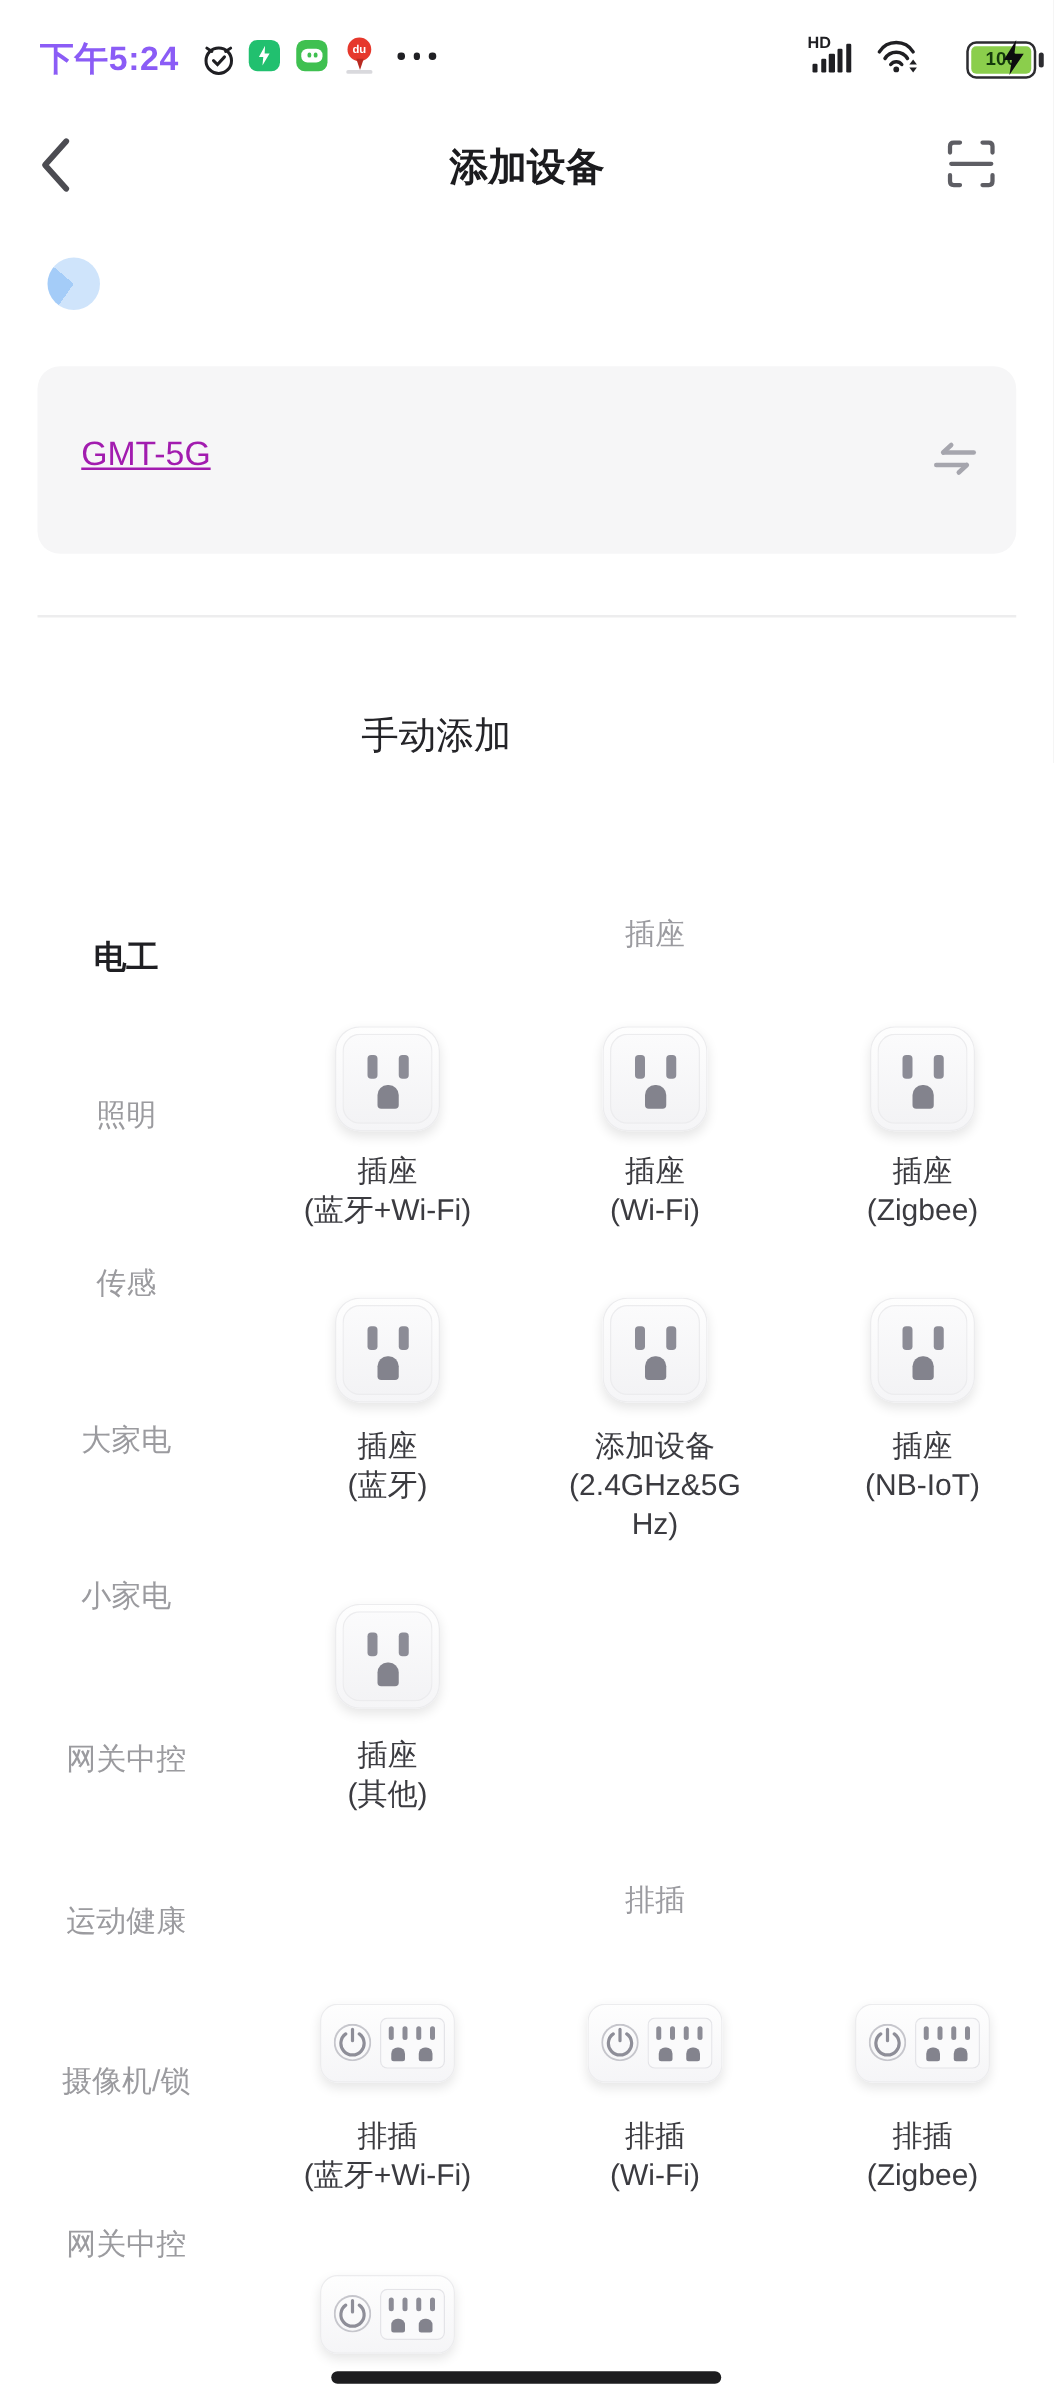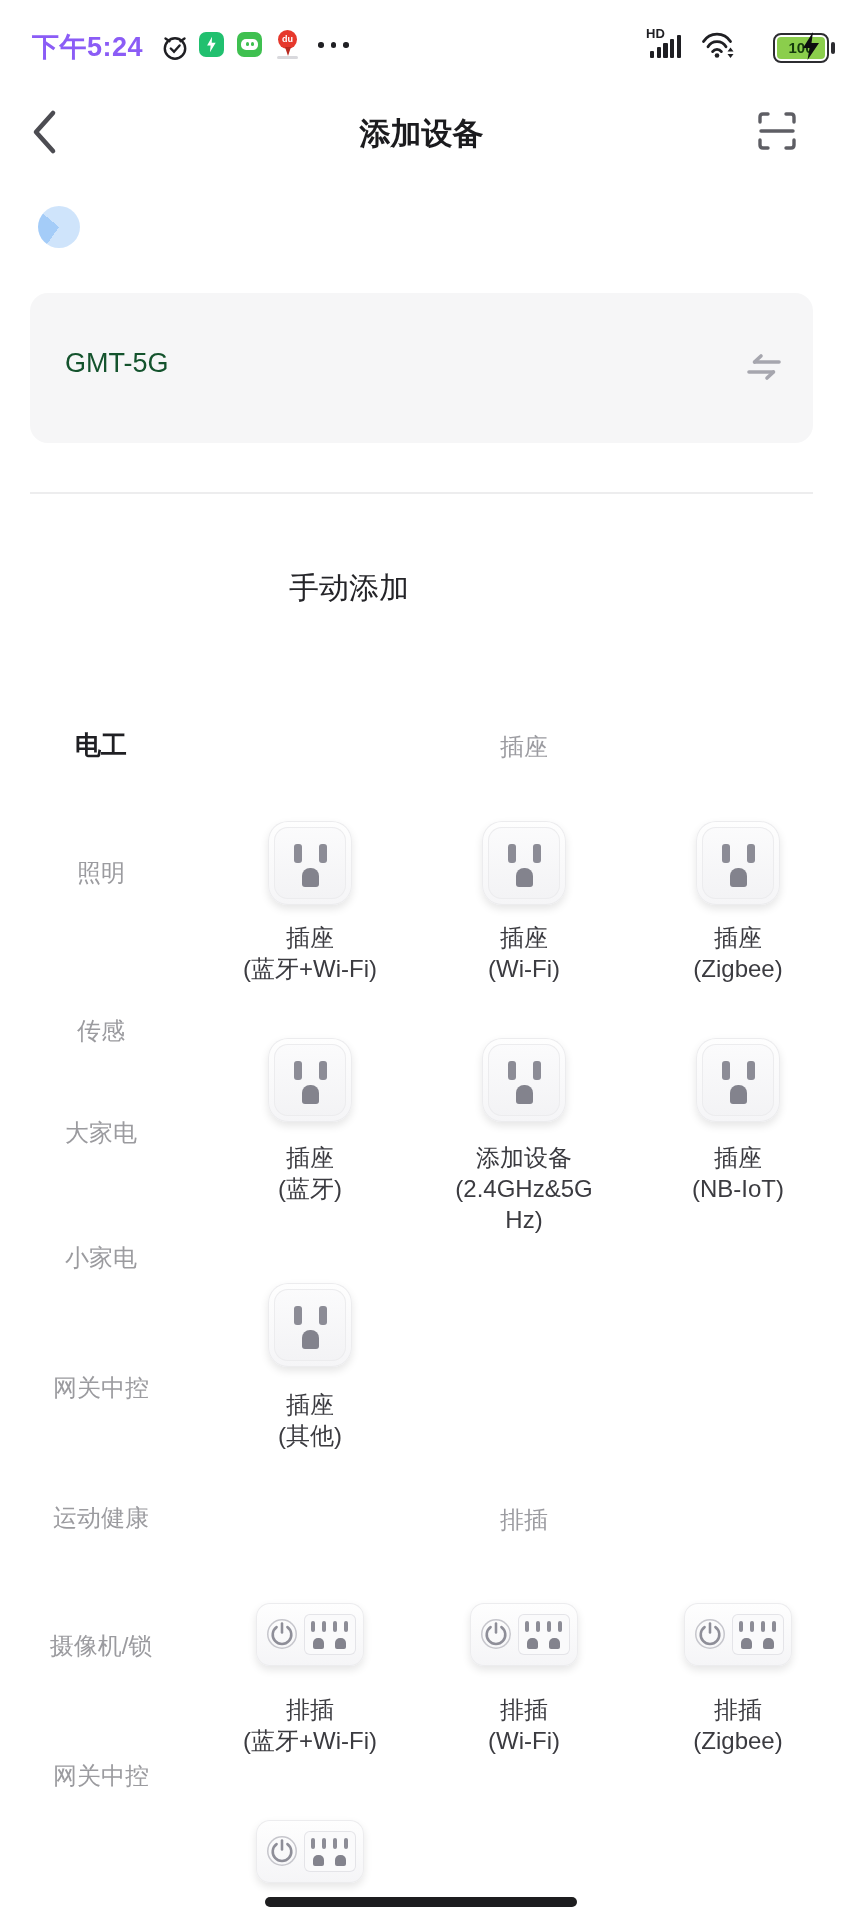--- a/index.html
+++ b/index.html
@@ -38,26 +38,26 @@
   .back{position:absolute;left:30px;top:109px;width:30px;height:46px;cursor:pointer;}
   .pagetitle{position:absolute;left:0;top:113px;width:843px;text-align:center;font-size:31px;font-weight:600;color:#1b1b1e;}
   .scan{position:absolute;left:754px;top:108px;width:46px;height:46px;cursor:pointer;}
   
   .spinner{position:absolute;left:38px;top:206px;width:42px;height:42px;border-radius:50%;
            background:conic-gradient(from 215deg,#a4ccf8 0deg 95deg,#cfe4fb 95deg 360deg);}
   .searchtext{position:absolute;left:103px;top:227px;font-size:22.5px;color:#2c2c30;letter-spacing:0.5px;}
   .searchtext .lnk{color:#3d86f0;cursor:pointer;}
   
   .card{position:absolute;left:30px;top:293px;width:783px;height:150px;background:#f6f6f7;border-radius:18px;}
-  .ssid{position:absolute;left:35px;top:55px;font-size:27px;color:#14532d;}
+  .ssid{position:absolute;left:35px;top:55px;font-size:27px;color:#a21caf;text-decoration:underline;}
   .swap{position:absolute;right:28px;top:60px;}
   .divider{position:absolute;left:30px;top:492px;width:783px;height:2px;background:#ededee;}
   .manual{position:absolute;left:0;top:568px;width:698px;text-align:center;font-size:30px;font-weight:500;color:#242428;}
   
-  .cat{position:absolute;left:0;width:202px;text-align:center;font-size:24px;color:#9b9b9f;height:32px;line-height:32px;cursor:pointer;}
+  .cat{position:absolute;left:0;width:202px;text-align:center;font-size:24px;color:#9b9b9f;height:32px;line-height:32px;cursor:pointer;margin-top:20px;}
   .cat.sel{font-size:26px;font-weight:700;color:#1f1f23;}
   
   .sec-title{position:absolute;width:214px;text-align:center;font-size:24px;color:#9b9ba0;}
   .dev-label{position:absolute;width:204px;text-align:center;font-size:24px;line-height:31px;color:#3b3b40;white-space:pre-line;}
   
   .socket{position:absolute;width:84px;height:84px;border-radius:20px;
           background:linear-gradient(180deg,#fefefe,#f5f5f7);
           box-shadow:0 4px 9px rgba(0,0,0,.10),0 0 0 1px #ececee inset;}
   .socket::before{content:"";position:absolute;inset:6px;border-radius:14px;
           background:linear-gradient(180deg,#fbfbfc,#f3f3f5);box-shadow:0 0 0 1px #ececee inset;}
@@ -171,21 +171,21 @@
           <path d="M24 25 L30.5 19"></path>
       </svg>
     </span>
   </div>
 
   <div class="divider"></div>
   <div class="manual">手动添加</div>
 
   <div class="cat sel" style="top:729px">电工</div>
   <div class="cat" style="top:857px">照明</div>
-  <div class="cat" style="top:1015px">传感</div>
+  <div class="cat" style="top:991px">传感</div>
   <div class="cat" style="top:1117px">大家电</div>
   <div class="cat" style="top:1242px">小家电</div>
   <div class="cat" style="top:1372px">网关中控</div>
   <div class="cat" style="top:1502px">运动健康</div>
   <div class="cat" style="top:1630px">摄像机/锁</div>
   <div class="cat" style="top:1760px">网关中控</div>
 
   <div class="sec-title" style="left:417px;top:731px">插座</div>
 
   <div>

